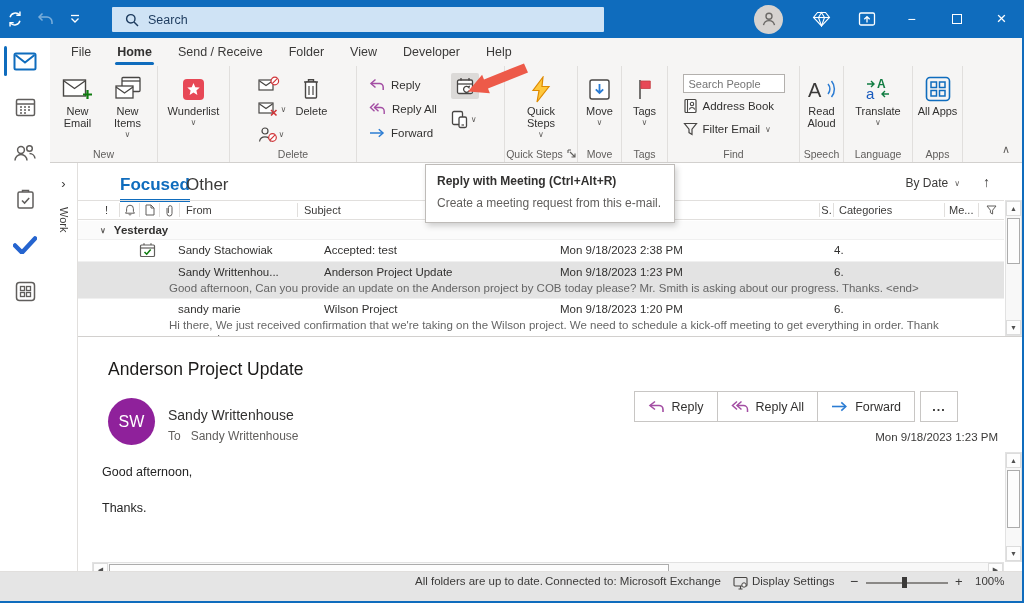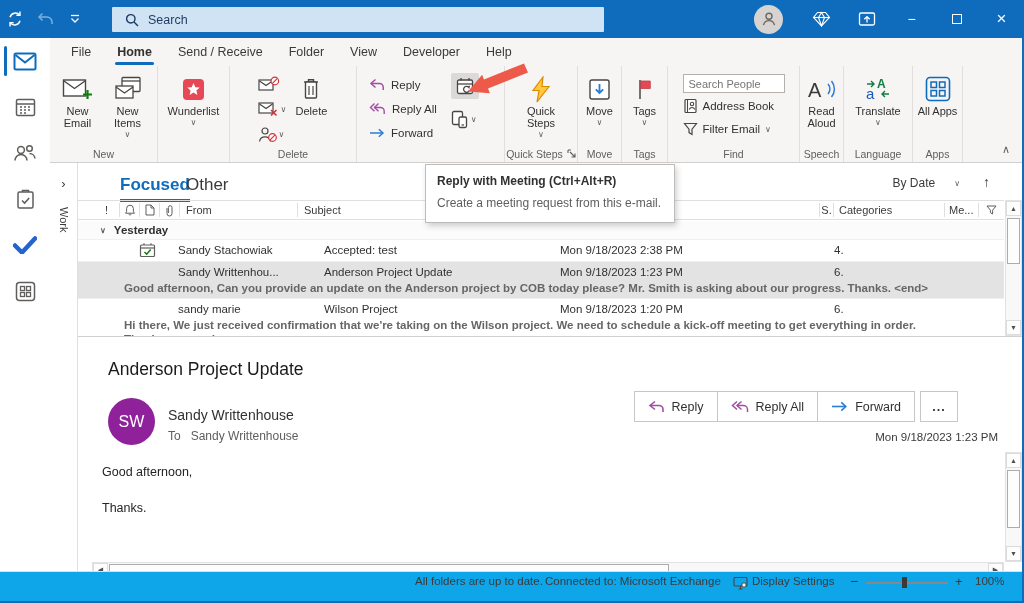--- a/index.html
+++ b/index.html
@@ -71,37 +71,37 @@
   .work-expand { display:block; text-align:center; margin-top:13px; color:#3b3a39; font-size:13px; }
   .work-label { writing-mode:vertical-lr; font-size:11px; color:#3b3a39; margin-top:16px; margin-left:8px; }
 
   
   .listpane { position:absolute; left:78px; top:163px; right:2px; height:173px; background:#fff; }
   .list-tabs { position:absolute; left:0; top:0; right:0; height:37px; }
   .ltab { position:absolute; top:12px; font-size:17px; }
   .ltab.focused { left:42px; color:#0f6cbd; font-weight:bold; }
   .ltab.focused::after { content:""; position:absolute; left:0; right:0; bottom:-7px; height:3px; background:#0f6cbd; }
   .ltab.other { left:108px; color:#3b3a39; }
-  .bydate { position:absolute; right:62px; top:13px; font-size:12px; color:#3b3a39; display:flex; gap:19px; align-items:center; }
+  .bydate { position:absolute; right:62px; top:13px; font-size:12px; color:#3b3a39; display:flex; gap:6px; align-items:center; }
   .sortasc { position:absolute; right:32px; top:11px; font-size:14px; color:#3b3a39; }
   .colhead { position:absolute; left:0; right:18px; top:37px; height:20px; border-top:1px solid #e1dfdd;
              border-bottom:1px solid #e1dfdd; display:flex; align-items:center; font-size:11px; color:#3b3a39; }
   .ch-cell { display:flex; align-items:center; justify-content:center; height:14px; border-right:1px solid #e1dfdd; }
   .rows { position:absolute; left:0; right:18px; top:58px; bottom:0; font-size:11.5px; }
   .grouphdr { height:19px; background:#fbfbfb; border-bottom:1px solid #f0f0f0; display:flex;
               align-items:center; gap:8px; padding-left:22px; font-weight:bold; color:#323130; }
   .mrow { border-bottom:1px solid #f0f0f0; padding:2px 0 3px; }
   .mrow.selected { background:#e3e3e3; }
   .mline1 { display:flex; align-items:center; height:16px; }
   .c-icon { width:100px; display:flex; justify-content:flex-end; padding-right:22px; }
   .c-from { width:117px; color:#323130; }
   .c-subj { width:236px; color:#323130;margin-left:29px; }
   .c-date { width:274px; color:#323130; }
   .c-size { flex:1; color:#323130; }
-  .preview { margin-left:46px; margin-right:60px; color:#666; line-height:14px; margin-top:1px;font-weight:bold; }
+  .preview { margin-left:91px; margin-right:60px; color:#666; line-height:14px; margin-top:1px; }
 
   
   .readingpane { position:absolute; left:78px; top:336px; right:2px; bottom:23px; background:#fff;
                  border-top:1px solid #d2d0ce; }
   .rp-subject { position:absolute; left:30px; top:22px; font-size:17.5px; color:#1b1a19; }
   .rp-btns { position:absolute; right:64px; top:54px; display:flex; }
   .rp-btn { height:31px; border:1px solid #c8c6c4; background:#fff; display:flex; align-items:center;
             gap:7px; padding:0 13px; font-size:12.5px; color:#323130; margin-left:-1px; }
   .rp-more { width:38px; justify-content:center; margin-left:5px; font-weight:bold; letter-spacing:1px; }
   .rp-date { position:absolute; right:24px; top:94px; font-size:11.5px; color:#3b3a39; }
@@ -116,21 +116,21 @@
   
   .vscroll { position:absolute; width:17px; background:#f8f8f8; border:1px solid #e2e2e2; z-index:6; }
   .sarrow { height:15px; display:flex; align-items:center; justify-content:center; font-size:7px;
             color:#505050; background:#fdfdfd; border:1px solid #dcdcdc; }
   .sthumb { position:absolute; left:1px; right:1px; background:#fdfdfd; border:1px solid #acacac; }
   .hscroll { position:absolute; height:16px; background:#f8f8f8; border:1px solid #e2e2e2;
              display:flex; align-items:center; z-index:6; }
   .hthumb { position:absolute; top:1px; bottom:1px; background:#fdfdfd; border:1px solid #acacac; }
 
   
-  .statusbar { position:absolute; left:0; right:0; bottom:0; height:32px; background:#0ea5e9;
+  .statusbar { position:absolute; left:0; right:0; bottom:0; height:32px; background:#e5e5e5;
                border-top:1px solid #e1dfdd; border-bottom:2px solid #0f6cbd; font-size:11.5px; color:#3b3a39; z-index:7;text-decoration:underline; }
   .sb-item { position:absolute; top:3px; }
   .sliderline { position:absolute; top:10px; left:866px; width:82px; height:1.5px; background:#8a8886; }
   .sliderthumb { position:absolute; top:5px; left:902px; width:5px; height:11px; background:#3b3a39; }
   .win-edge-right { position:absolute; right:0; top:38px; bottom:0; width:2px; background:#0f6cbd; z-index:60; }
 
   svg { display:block; }
 </style>
 </head>
 <body>

